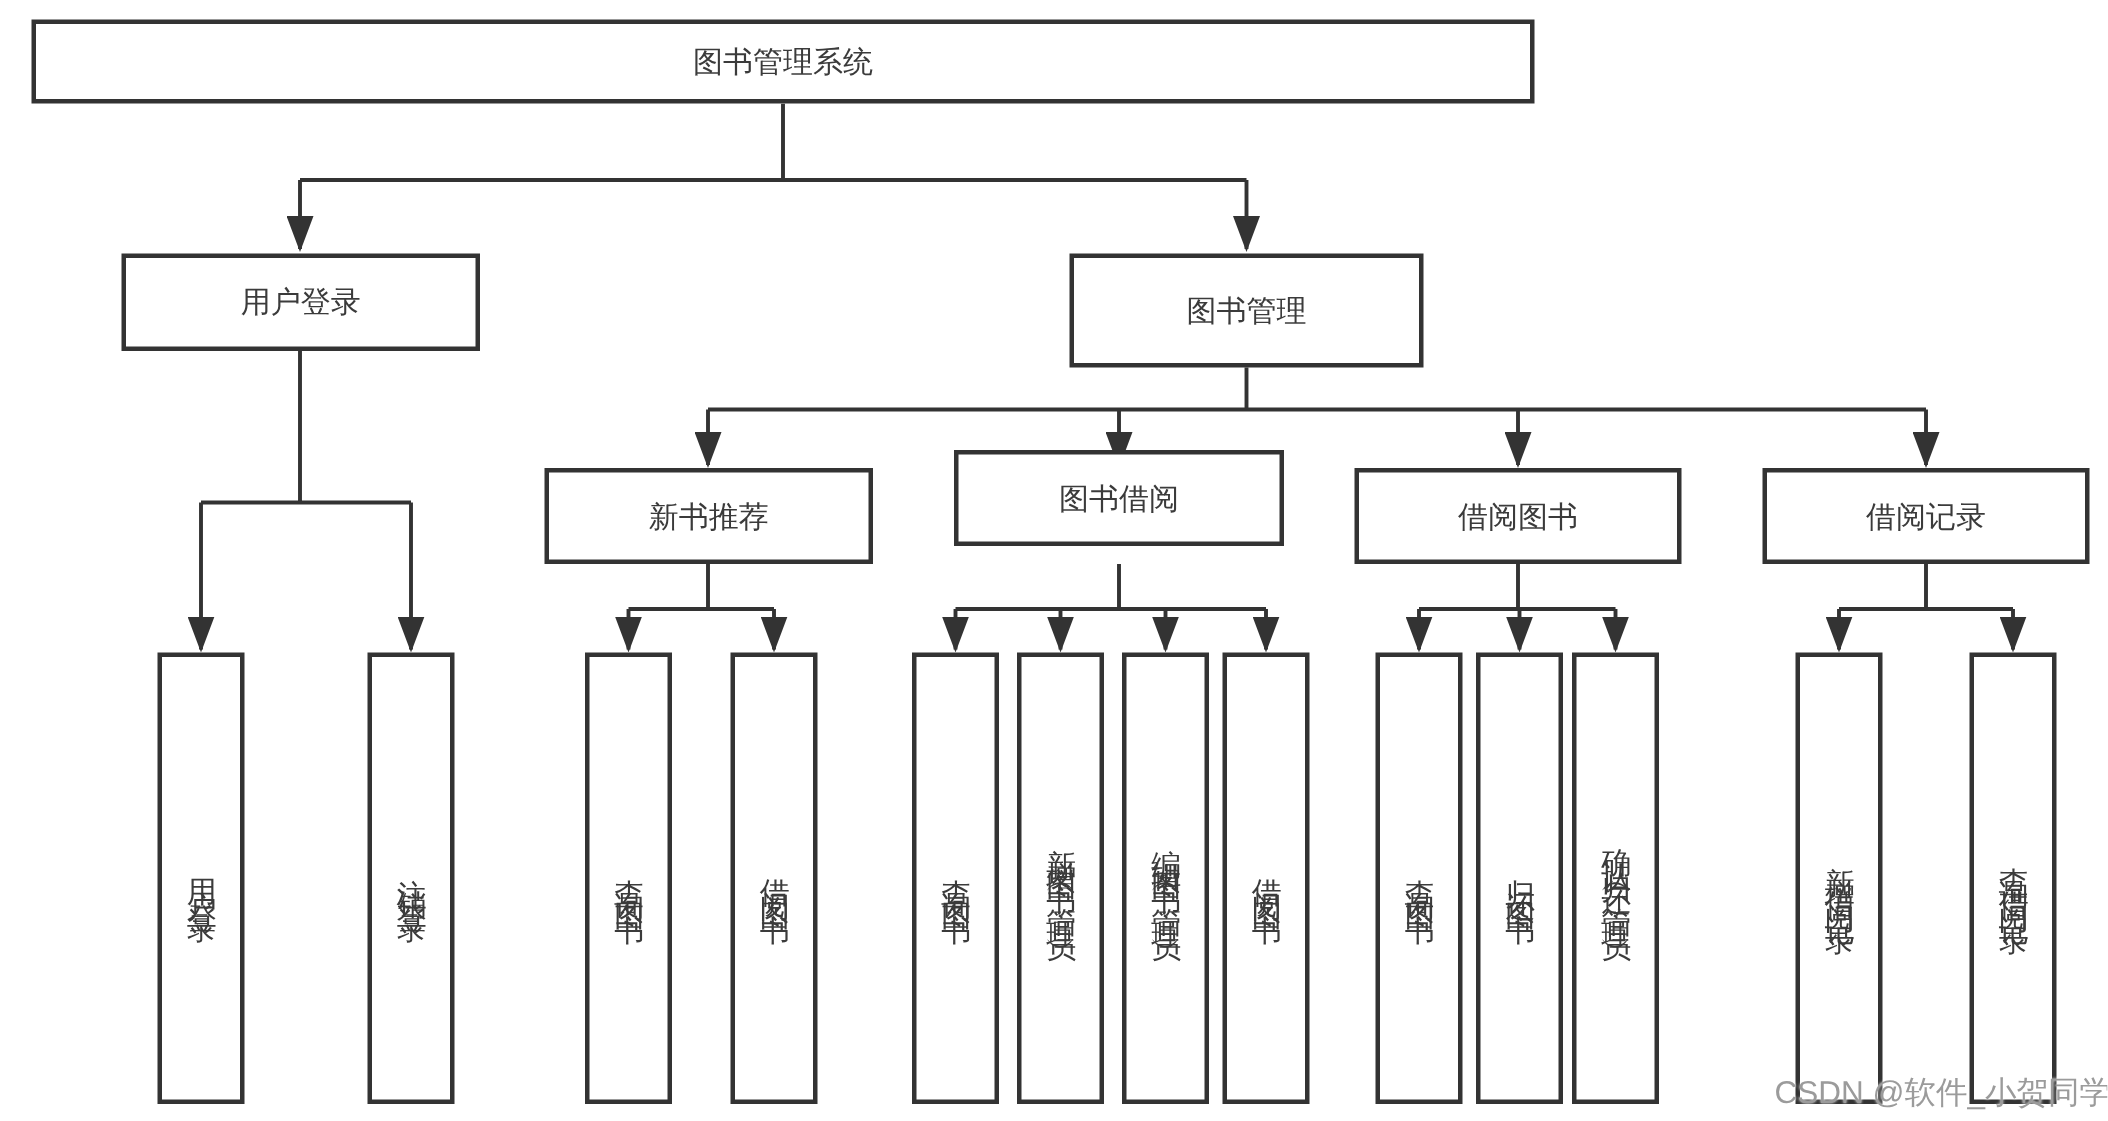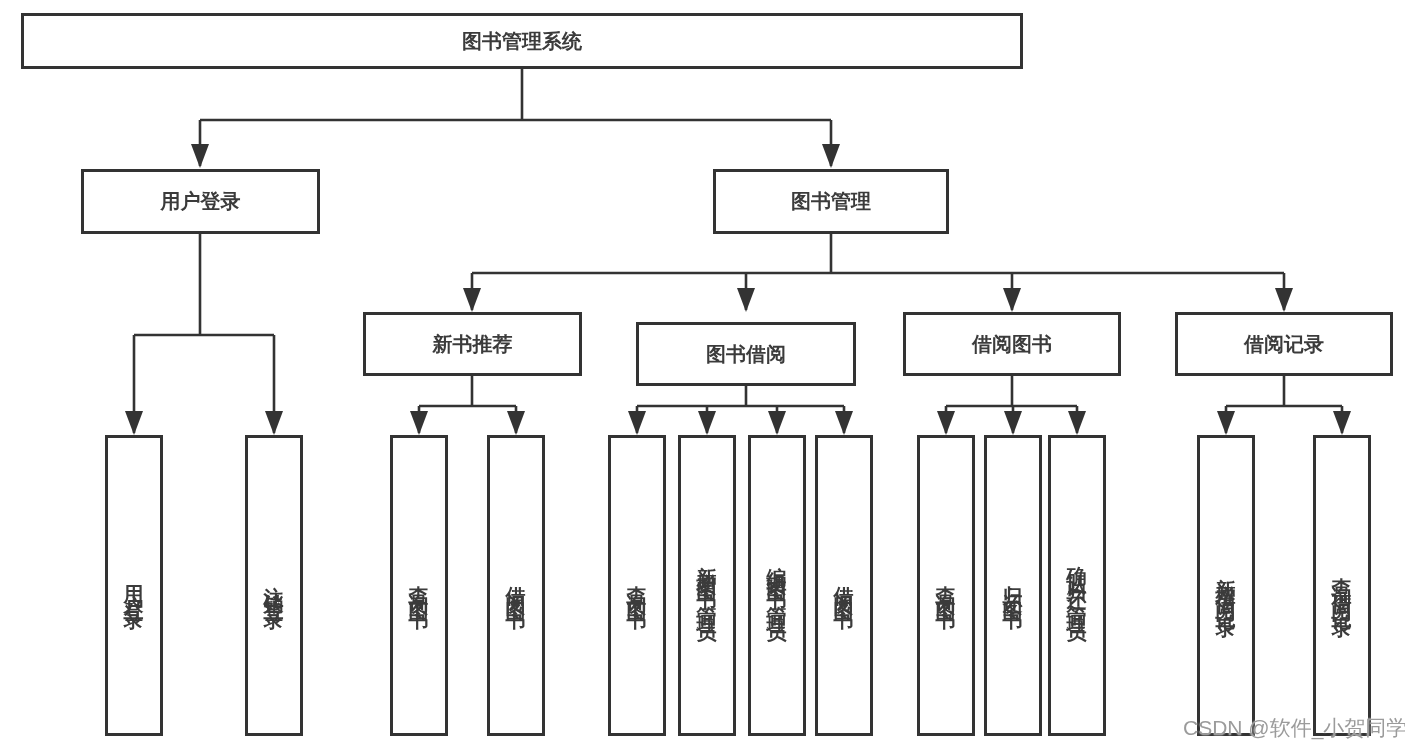--- a/index.html
+++ b/index.html
@@ -26,21 +26,20 @@
     box-sizing: border-box;
     border: 3px solid #333333;
     background: #ffffff;
     color: #3b3b3b;
     display: flex;
     align-items: center;
     justify-content: center;
     font-size: 20px;
     z-index: 2;
     text-align: center;
-    font-weight: bold;
   }
   .leaf {
     writing-mode: vertical-rl;
     text-orientation: mixed;
     letter-spacing: 8px;
     line-height: 1;
   }
   .watermark {
     position: absolute;
     left: 1183px;
@@ -91,24 +90,24 @@
     <path d="M946,406 V433" fill="none" stroke="#333333" stroke-width="2.6" marker-end="url(#ah)"></path>
     <path d="M1013,406 V433" fill="none" stroke="#333333" stroke-width="2.6" marker-end="url(#ah)"></path>
     <path d="M1077,406 V433" fill="none" stroke="#333333" stroke-width="2.6" marker-end="url(#ah)"></path>
     <path d="M1226,406 V433" fill="none" stroke="#333333" stroke-width="2.6" marker-end="url(#ah)"></path>
     <path d="M1342,406 V433" fill="none" stroke="#333333" stroke-width="2.6" marker-end="url(#ah)"></path>
   </svg>
 
   <div class="box" style="left:21px; top:13px; width:1002px; height:56px;">图书管理系统</div>
 
   <div class="box" style="left:81px; top:169px; width:239px; height:65px;">用户登录</div>
-  <div class="box" style="left:713px; top:169px; width:236px; height:65px;">图书管理</div>
+  <div class="box" style="left:713px; top:169px; width:236px; height:76px;">图书管理</div>
 
   <div class="box" style="left:363px; top:312px; width:219px; height:64px;">新书推荐</div>
-  <div class="box" style="left:636px; top:322px; width:220px; height:64px;">图书借阅</div>
+  <div class="box" style="left:636px; top:300px; width:220px; height:64px;">图书借阅</div>
   <div class="box" style="left:903px; top:312px; width:218px; height:64px;">借阅图书</div>
   <div class="box" style="left:1175px; top:312px; width:218px; height:64px;">借阅记录</div>
 
   <div class="box leaf" style="left:105px; top:435px; width:58px; height:301px;">用户登录</div>
   <div class="box leaf" style="left:245px; top:435px; width:58px; height:301px;">注销登录</div>
 
   <div class="box leaf" style="left:390px; top:435px; width:58px; height:301px;">查询图书</div>
   <div class="box leaf" style="left:487px; top:435px; width:58px; height:301px;">借阅图书</div>
 
   <div class="box leaf" style="left:608px; top:435px; width:58px; height:301px;">查询图书</div>

